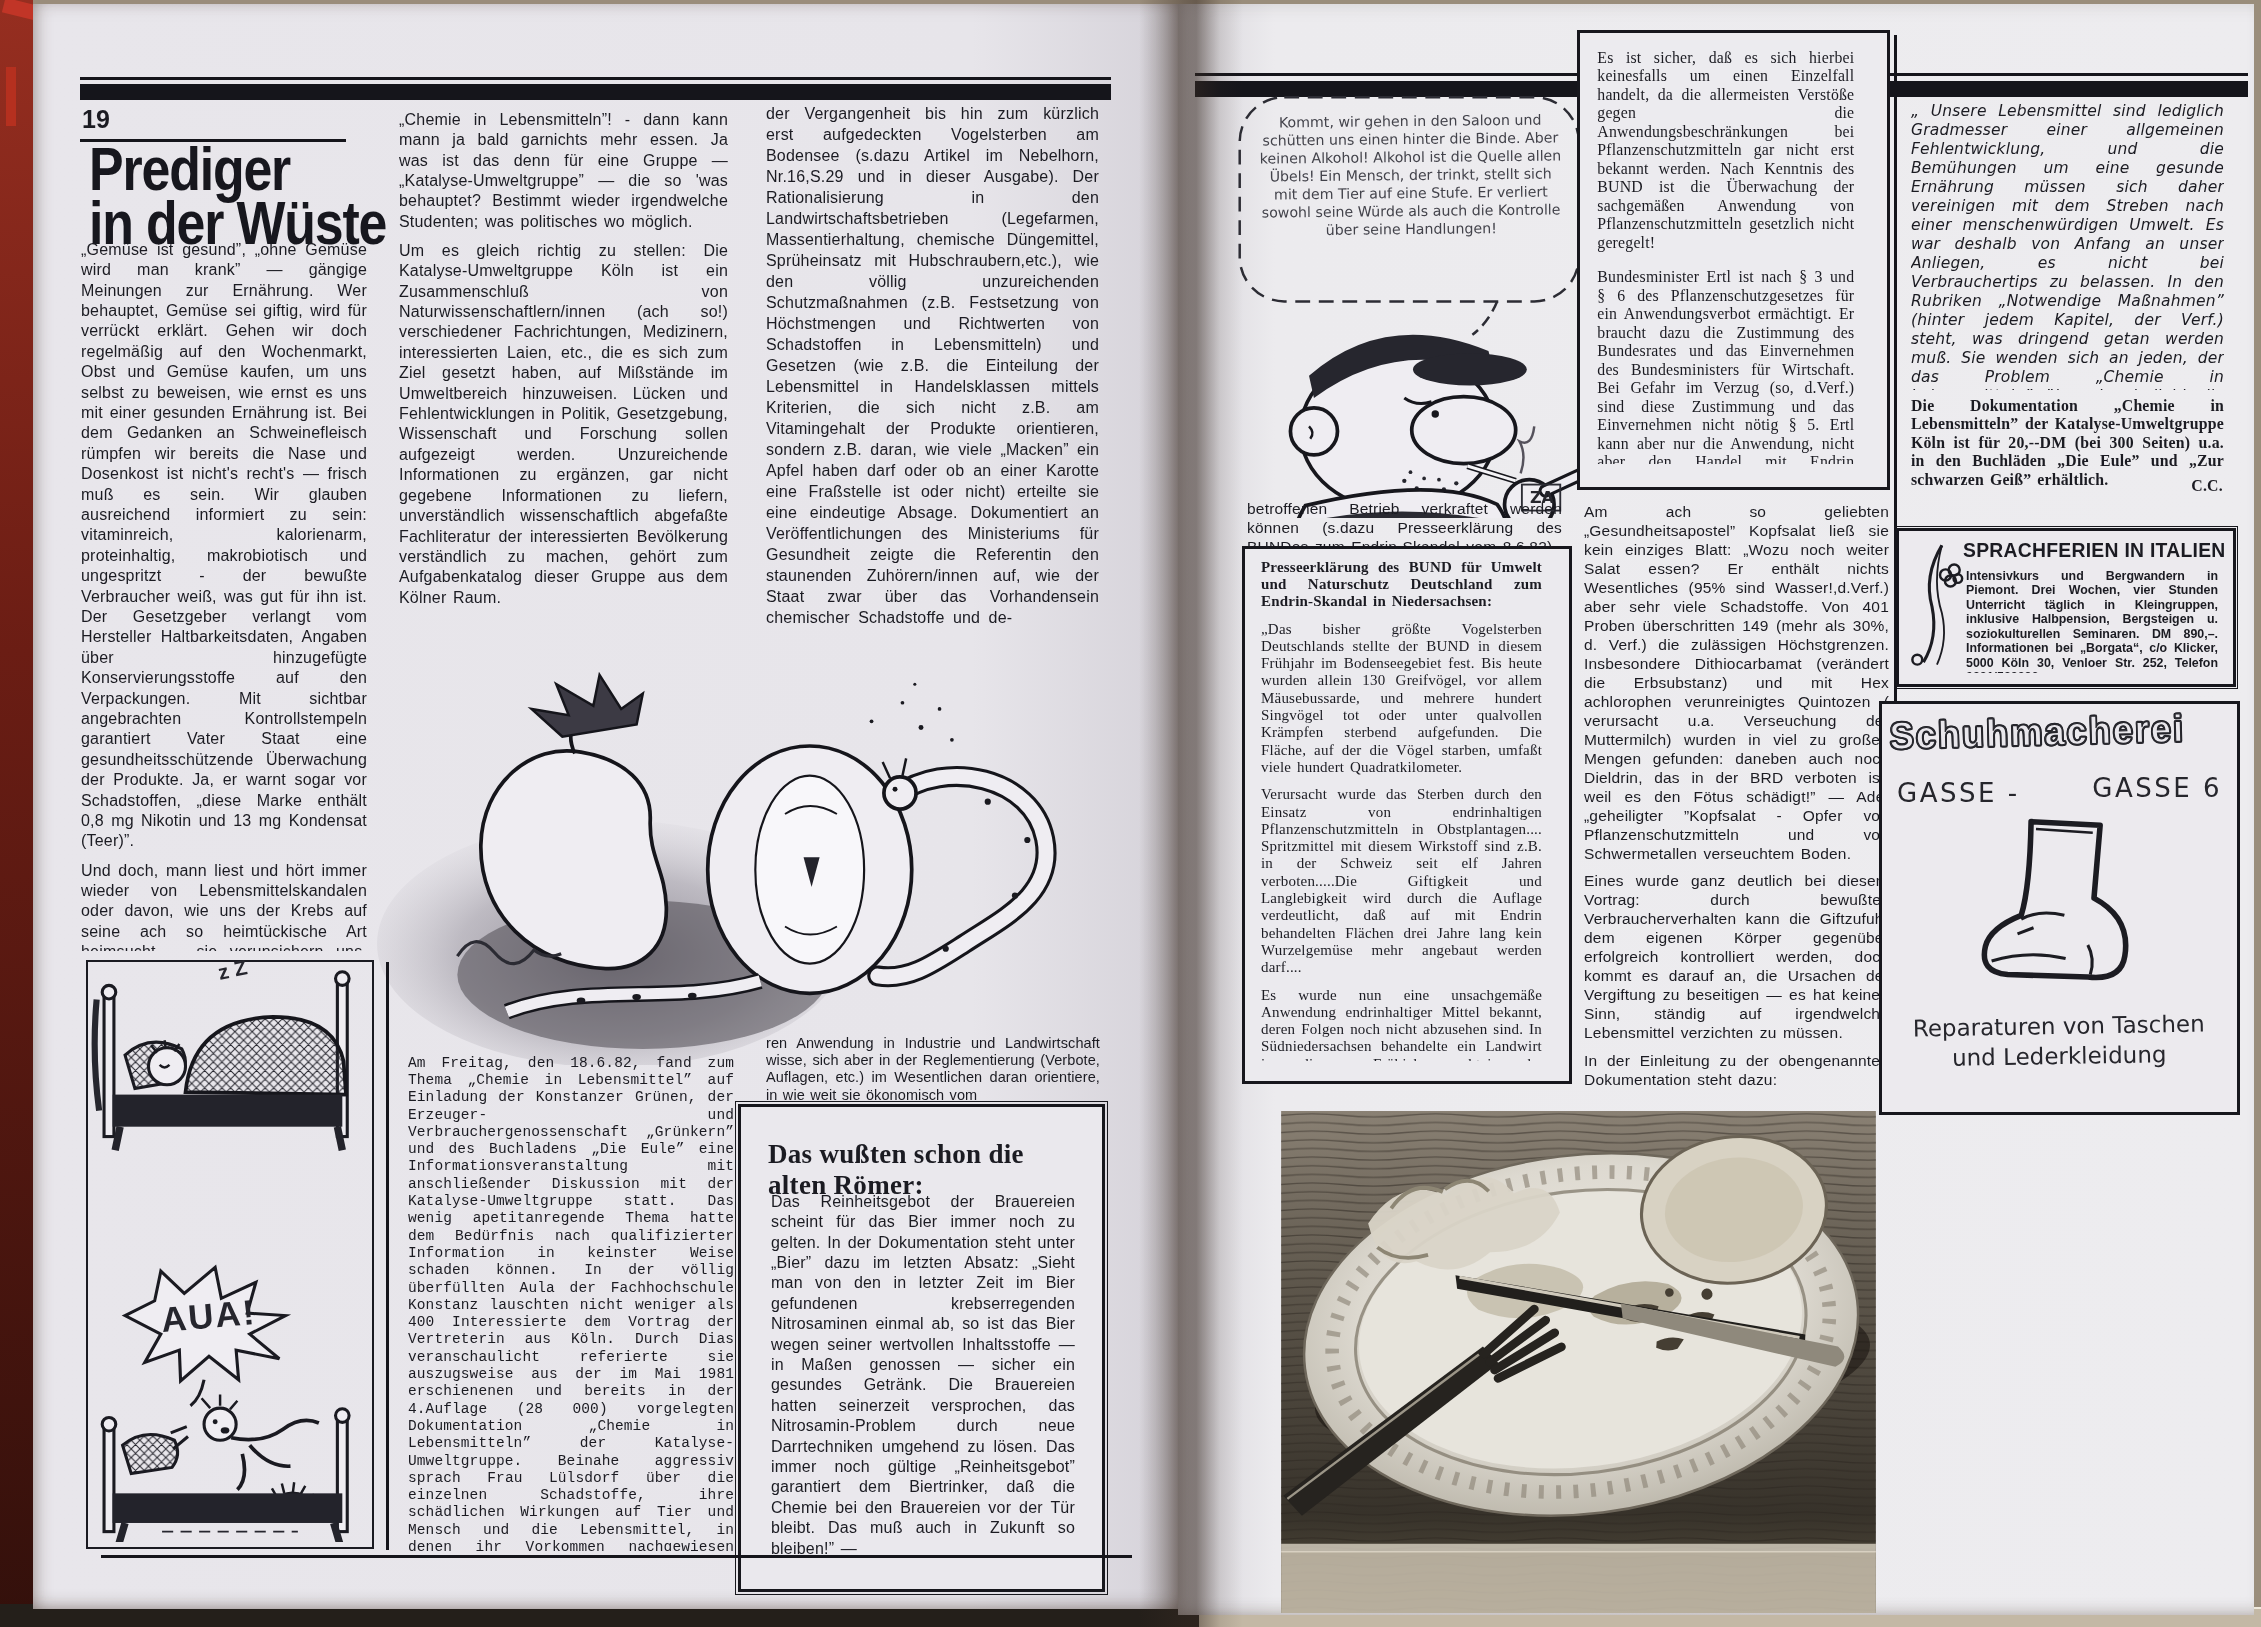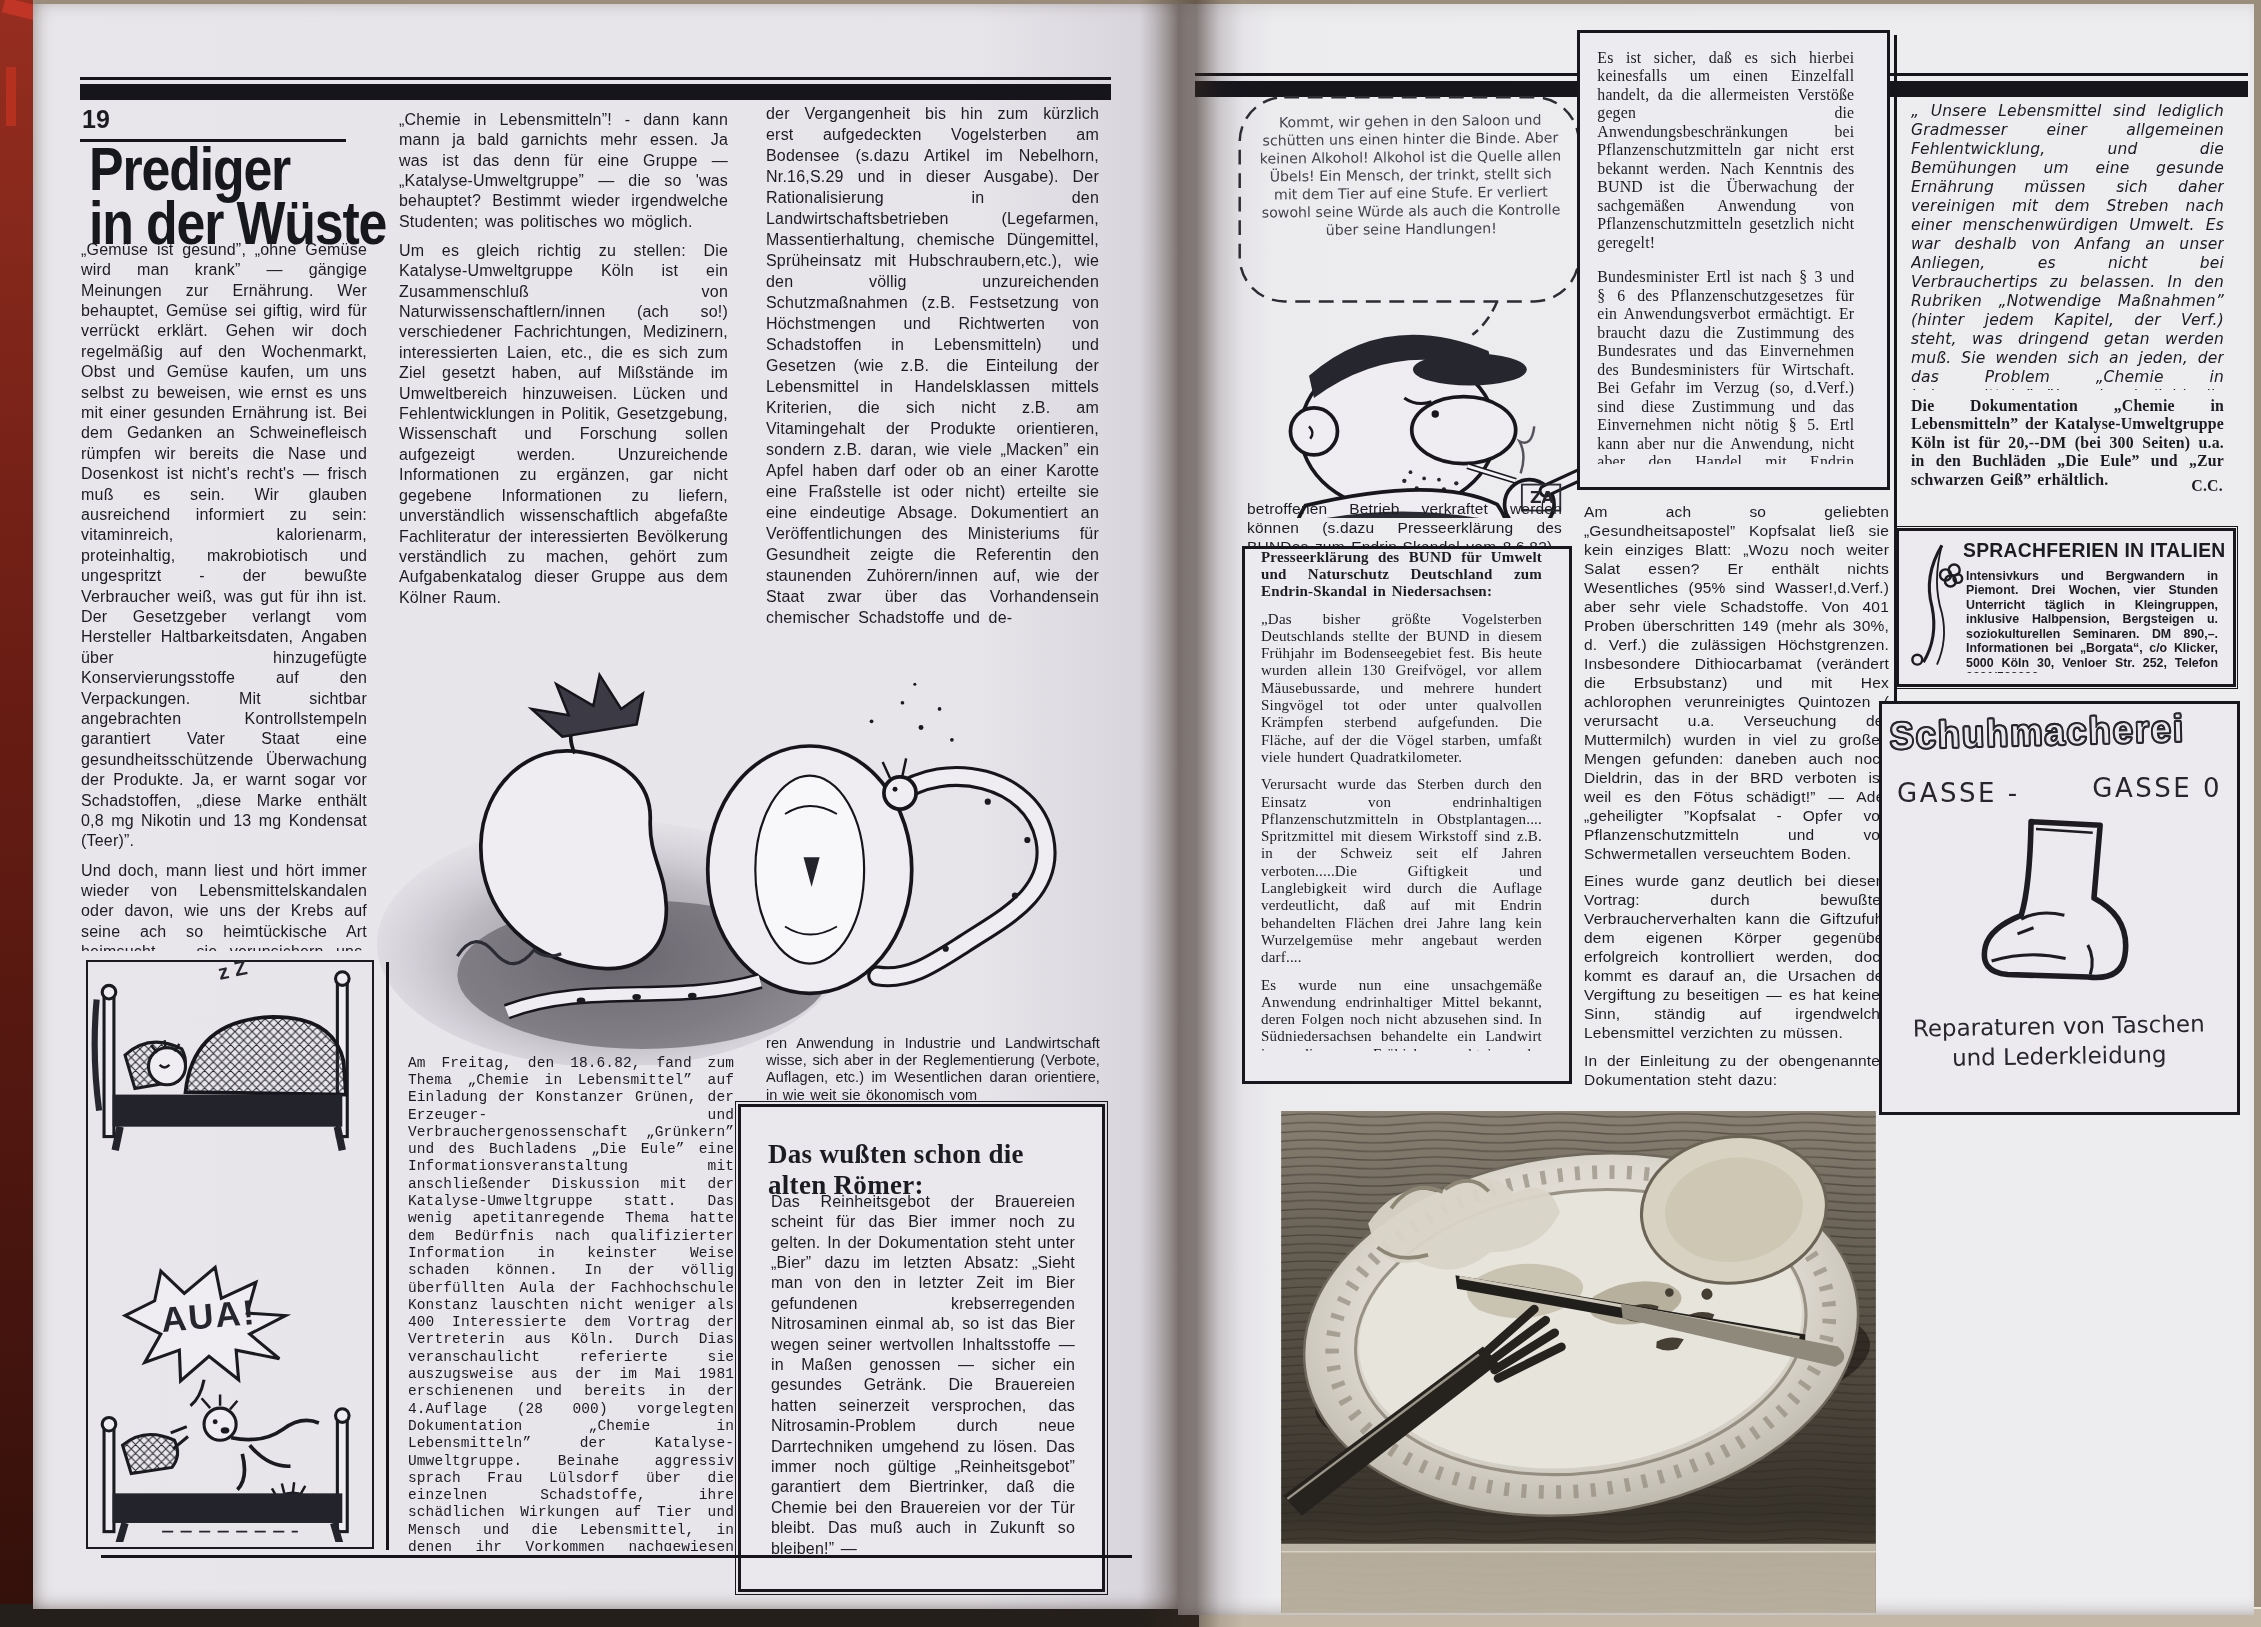--- a/index.html
+++ b/index.html
@@ -233,21 +233,21 @@
       </svg>
       <div class="abs bubble-text" style="left:28.4px;top:21px;width:304px;height:179px;text-align:center;transform:rotate(-.6deg);">Kommt, wir gehen in den Saloon und schütten uns einen hinter die Binde. Aber keinen Alkohol! Alkohol ist die Quelle allen Übels! Ein Mensch, der trinkt, stellt sich mit dem Tier auf eine Stufe. Er verliert sowohl seine Würde als auch die Kontrolle über seine          Handlungen!</div>
       <div class="abs hand" style="left:299px;top:397px;font-size:16px;font-weight:700;">ZA</div>
     </div>
 
     <div class="txt sans" style="left:69px;top:495px;width:315px;height:106px;font-size:15.5px;line-height:19px;">
       <p>betroffenen Betrieb verkraftet werden können (s.dazu Presseerklärung des BUNDes zum Endrin-Skandal vom 8.6.82).</p>
     </div>
 
     <div class="boxed" style="left:64px;top:542px;width:324px;height:532px;background:#ebeaee;">
-      <div class="txt press" style="left:16px;top:0;width:289px;height:502px;">
+      <div class="txt press" style="left:16px;top:10px;width:289px;height:502px;">
         <p style="font-weight:700;">Presseerklärung des BUND für Umwelt und Naturschutz Deutschland zum Endrin-Skandal in Niedersachsen:</p>
         <p>„Das bisher größte Vogelsterben Deutschlands stellte der BUND in diesem Frühjahr im Bodenseegebiet fest. Bis heute wurden allein 130 Greifvögel, vor allem Mäusebussarde, und mehrere hundert Singvögel tot oder unter qualvollen Krämpfen sterbend aufgefunden. Die Fläche, auf der die Vögel starben, umfaßt viele hundert Quadratkilometer.</p>
         <p>Verursacht wurde das Sterben durch den Einsatz von endrinhaltigen Pflanzenschutzmitteln in Obstplantagen.... Spritzmittel mit diesem Wirkstoff sind z.B. in der Schweiz seit elf Jahren verboten.....Die Giftigkeit und Langlebigkeit wird durch die Auflage verdeutlicht, daß auf mit Endrin behandelten Flächen drei Jahre lang kein Wurzelgemüse mehr angebaut werden darf....</p>
         <p>Es wurde nun eine unsachgemäße Anwendung endrinhaltiger Mittel bekannt, deren Folgen noch nicht abzusehen sind. In Südniedersachsen behandelte ein Landwirt in diesem Frühjahr achtzig ha Zuckerrübenboden mit einem endrinhaltigen Pflanzenschutzmittel, obwohl dies rechtswidrig ist.....</p>
       </div>
     </div>
 
     <div class="boxed" style="left:399px;top:26px;width:307px;height:454px;border-width:3.7px;background:#ecebef;">
       <div class="txt press" style="left:17.3px;top:16px;width:265px;height:415px;font-size:15.8px;line-height:18.5px;">
         <p style="margin-bottom:16px;">Es ist sicher, daß es sich hierbei keinesfalls um einen Einzelfall handelt, da die allermeisten Verstöße gegen die Anwendungsbeschränkungen bei Pflanzenschutzmitteln gar nicht erst bekannt werden. Nach Kenntnis des BUND ist die Überwachung der sachgemäßen Anwendung von Pflanzenschutzmitteln gesetzlich nicht geregelt!</p>
@@ -286,21 +286,21 @@
       </svg>
       <div class="abs" style="left:64px;top:7.4px;font-size:21px;font-weight:800;letter-spacing:0.3px;transform:scaleX(.92);transform-origin:0 0;white-space:nowrap;">SPRACHFERIEN IN ITALIEN</div>
       <div class="txt sans" style="left:67px;top:38px;width:252px;height:104px;font-size:12.4px;line-height:14.5px;font-weight:700;letter-spacing:0;word-spacing:0.6px;">
         <p>Intensivkurs und Bergwandern in Piemont. Drei Wochen, vier Stunden Unterricht täglich in Kleingruppen, inklusive Halbpension, Bergsteigen u. soziokulturellen Seminaren. DM 890,–. Informationen bei „Borgata“, c/o Klicker, 5000 Köln 30, Venloer Str. 252, Telefon 0221/522286.</p>
       </div>
     </div>
 
     <div class="boxed" style="left:701px;top:697px;width:355px;height:408px;border-width:3.7px;background:#eceaee;">
       <div class="abs outline-title" style="left:7.4px;top:11px;transform:rotate(-1.5deg) scaleX(.96);transform-origin:0 0;">Schuhmacherei</div>
       <div class="abs hand" style="left:15px;top:74px;font-size:26px;letter-spacing:2.5px;">GASSE -</div>
-      <div class="abs hand" style="right:15px;top:69px;font-size:26px;letter-spacing:2.5px;">GASSE 0</div>
+      <div class="abs hand" style="right:15px;top:69px;font-size:26px;letter-spacing:2.5px;">GASSE 6</div>
       <svg class="abs" style="left:87px;top:109px;" width="192" height="185" viewBox="0 0 310 300">
         <path d="M100 14 L212 20 L202 138 Q262 170 252 232 Q246 272 192 266 L62 262 Q16 258 26 216 Q34 186 84 166 Q98 120 100 14 Z" fill="none" stroke="#1c1c22" stroke-width="9" stroke-linejoin="round"></path>
         <path d="M108 26 L200 32" stroke="#1c1c22" stroke-width="4"></path>
         <path d="M84 172 q30 -16 70 -6 M78 196 l26 -10" fill="none" stroke="#1c1c22" stroke-width="5"></path>
         <path d="M36 240 q60 -18 120 -4" fill="none" stroke="#1c1c22" stroke-width="5"></path>
         <path d="M196 262 q8 -26 -4 -48" fill="none" stroke="#1c1c22" stroke-width="5"></path>
       </svg>
       <div class="abs hand" style="left:25px;top:307px;width:304px;font-size:23px;line-height:30px;text-align:center;transform:rotate(-1deg);">Reparaturen von Taschen und Lederkleidung</div>
     </div>
 

